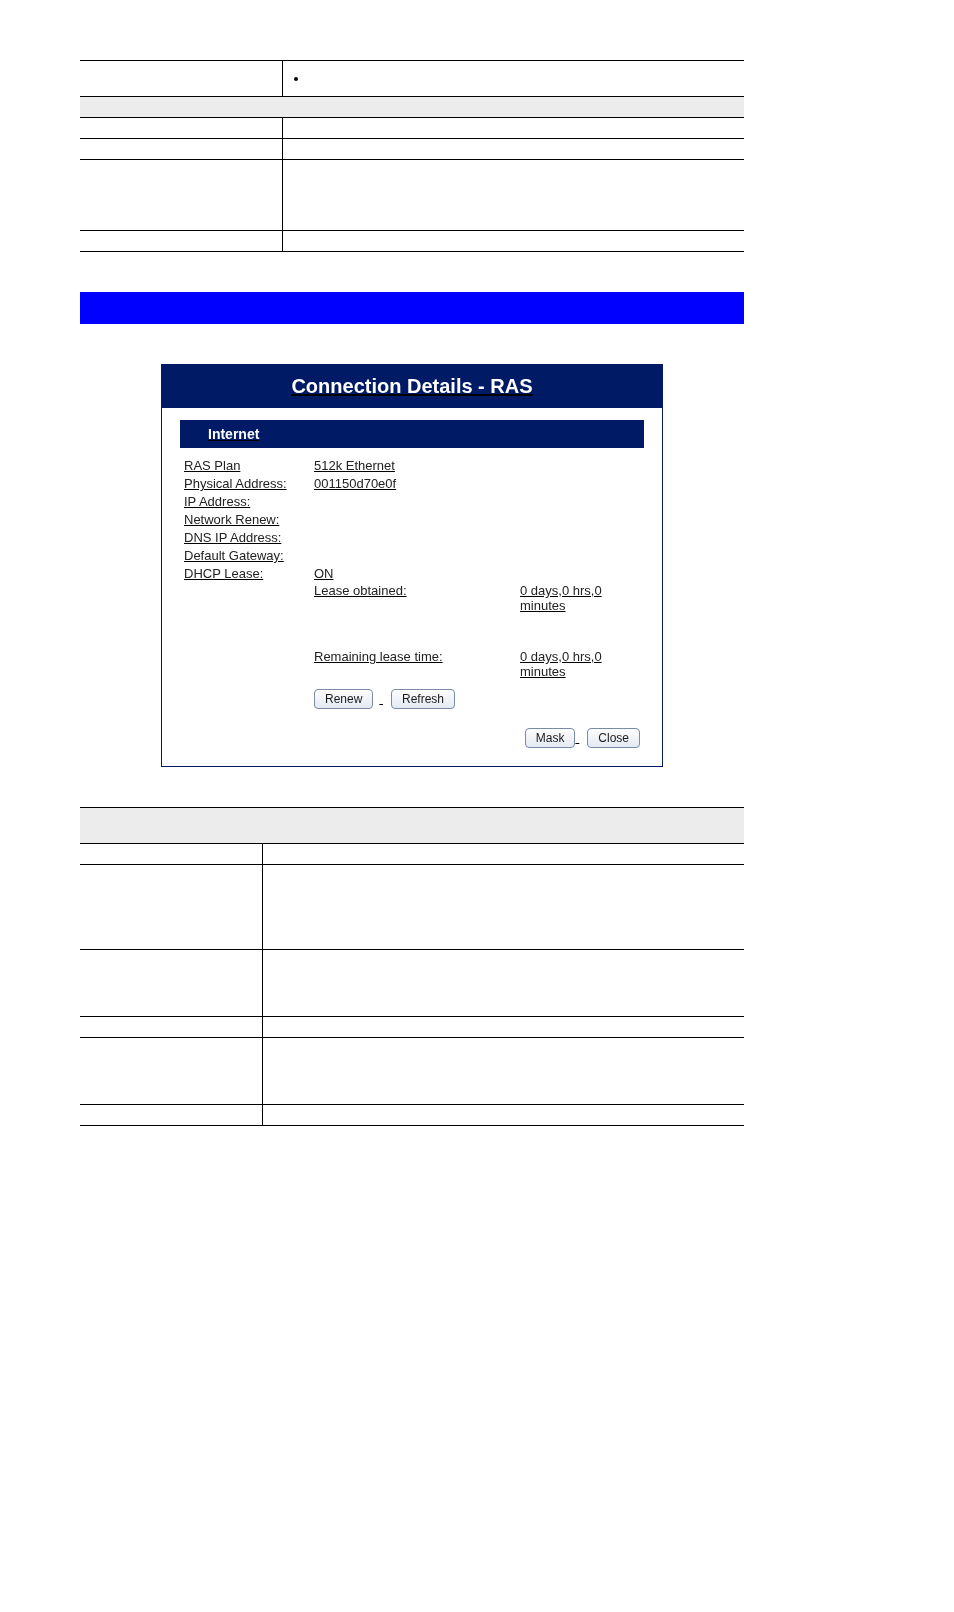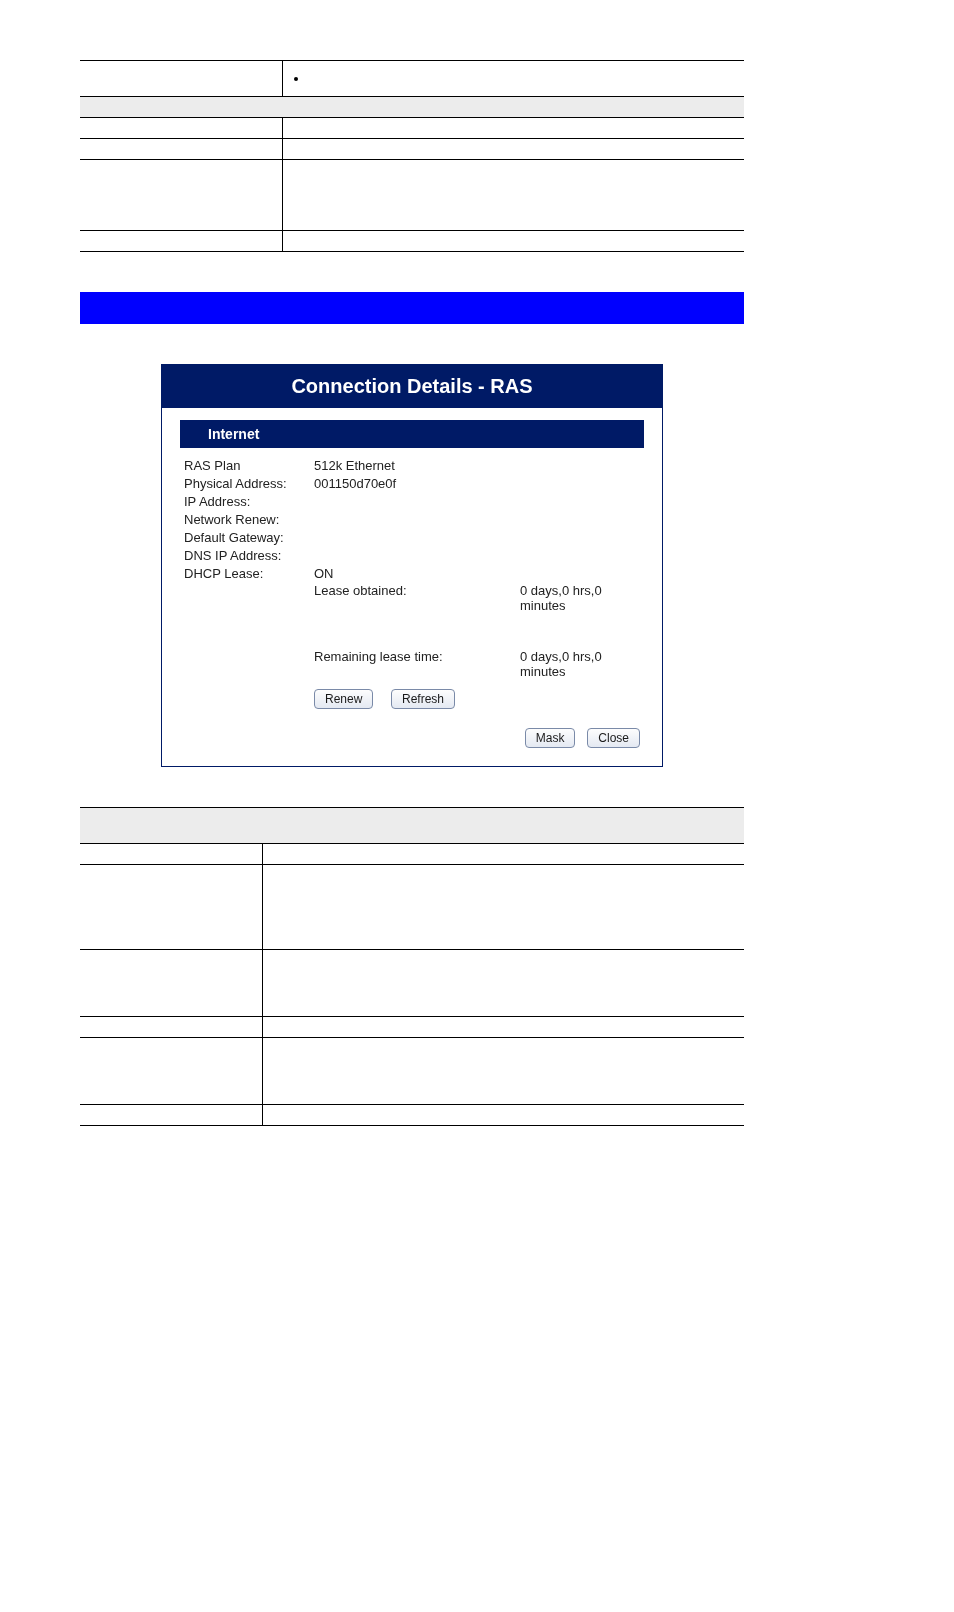--- a/index.html
+++ b/index.html
@@ -9,20 +9,21 @@
     font-family: Arial, Helvetica, sans-serif;
     font-size: 14px;
     color: #000;
   }
   .page {
     width: 824px;
     min-height: 1612px;
     box-sizing: border-box;
     padding: 40px 80px 80px 80px;
     position: relative;
+    text-decoration: underline;
   }
 
   
   table.spec {
     width: 100%;
     border-collapse: collapse;
     margin-top: 20px;
   }
   table.spec td, table.spec th {
     border-top: 1px solid #000;
@@ -212,25 +213,25 @@
         </div>
         <div class="conn-row">
           <div class="conn-label">IP Address:</div>
           <div class="conn-value"></div>
         </div>
         <div class="conn-row">
           <div class="conn-label">Network Renew:</div>
           <div class="conn-value"></div>
         </div>
         <div class="conn-row">
+          <div class="conn-label">DNS IP Address:</div>
+          <div class="conn-value"></div>
+        </div>
+        <div class="conn-row">
           <div class="conn-label">Default Gateway:</div>
-          <div class="conn-value"></div>
-        </div>
-        <div class="conn-row">
-          <div class="conn-label">DNS IP Address:</div>
           <div class="conn-value"></div>
         </div>
 
         <div class="conn-row">
           <div class="conn-label">DHCP Lease:</div>
           <div class="conn-value">
             <div>ON</div>
             <div class="conn-subgrid">
               <div>Lease obtained:</div>
               <div>0 days,0 hrs,0 minutes</div>

